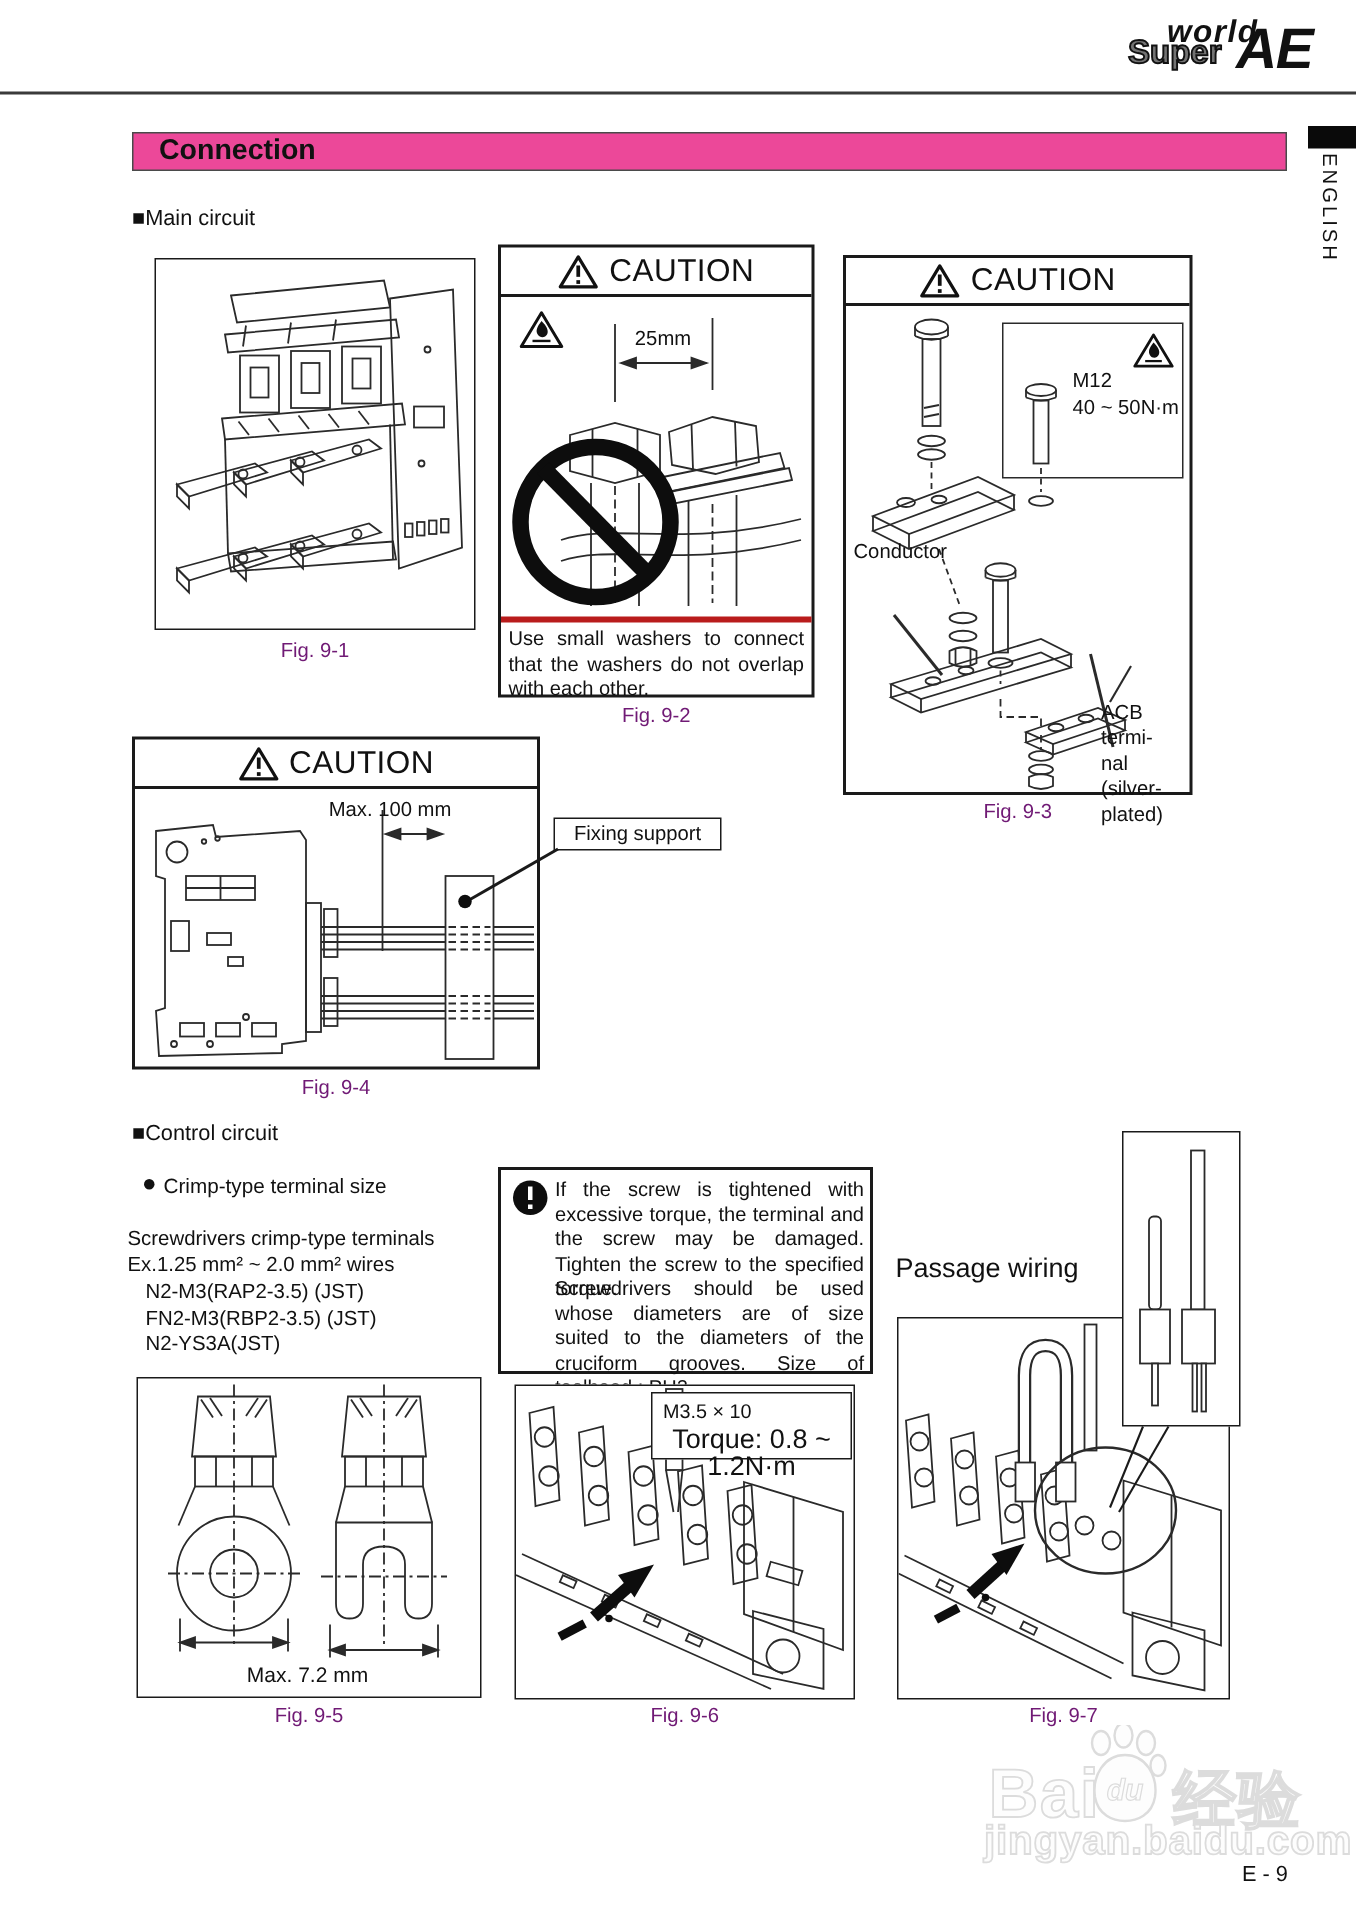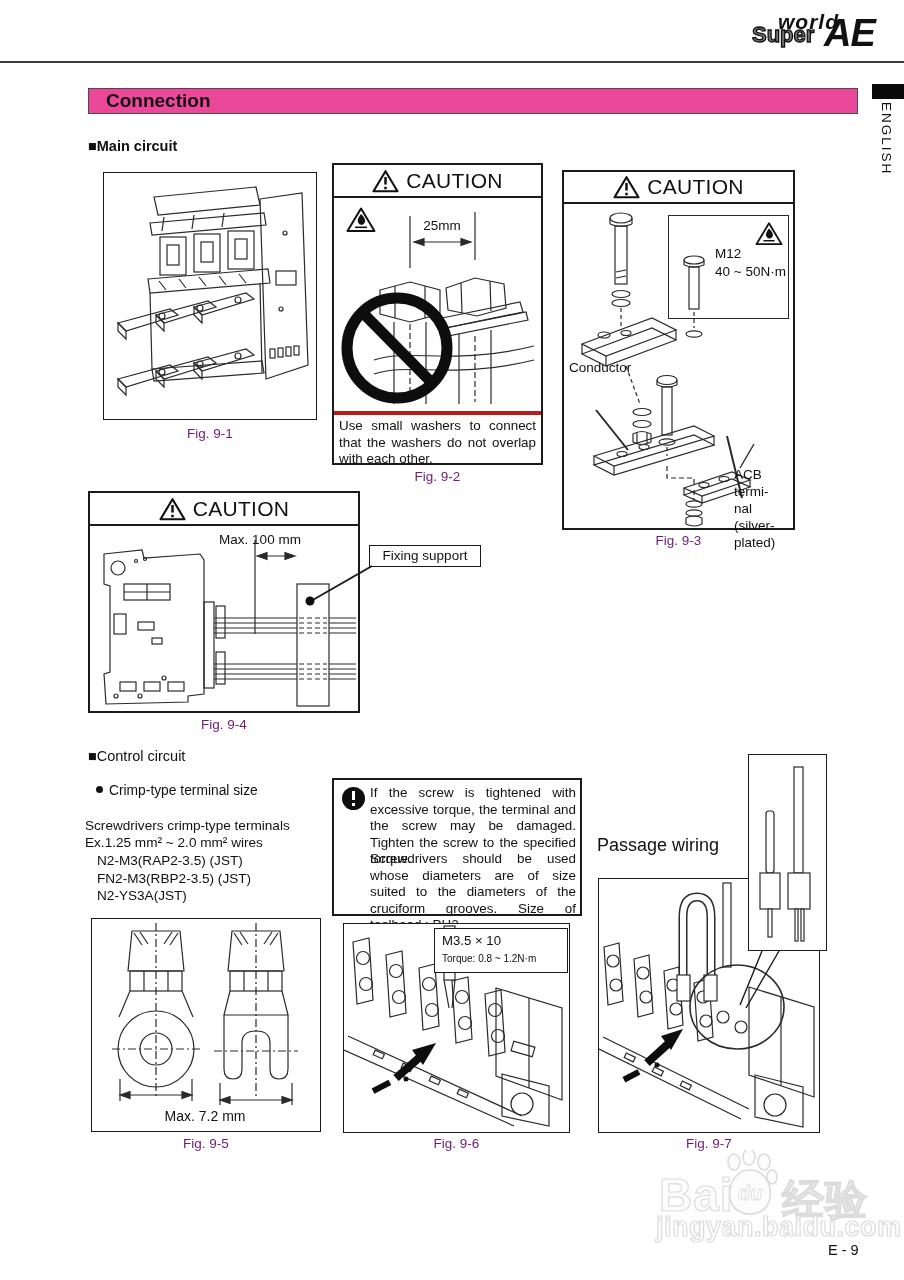--- a/index.html
+++ b/index.html
@@ -31,21 +31,21 @@
     <span class="abs" style="left:2px; top:18px; font-size:22px; font-weight:bold; color:#737373; -webkit-text-stroke:1.3px #111;">Super</span>
   </div>
 
   <div class="abs" style="left:88px; top:88px; width:770px; height:26px; background:#ec4899; border:1px solid #4a4a4a;">
     <span style="display:block; padding-left:17px; font-size:19px; font-weight:bold; line-height:24px;">Connection</span>
   </div>
 
   <div class="abs" style="left:872px; top:84px; width:32px; height:15px; background:#0a0a0a;"></div>
   <div class="abs" style="left:872px; top:102px; width:22px; writing-mode:vertical-rl; font-size:13.5px; letter-spacing:2px; color:#111;">ENGLISH</div>
 
-  <div class="sec-label" style="left:88px; top:138px;font-weight:bold;">■Main circuit</div>
+  <div class="sec-label" style="left:88px; top:138px;">■Main circuit</div>
 
   <div class="thin-frame" style="left:103px; top:172px; width:214px; height:248px;">
     <svg width="210" height="244" viewBox="0 0 210 244">
       <g class="lineart">
         <polygon points="50,24 152,14 156,32 54,42"></polygon>
         <polygon points="46,50 160,40 162,52 48,62"></polygon>
         <line x1="60" y1="44" x2="58" y2="58"></line>
           <line x1="90" y1="42" x2="88" y2="56"></line>
           <line x1="120" y1="40" x2="118" y2="54"></line>
         <rect x="56" y="64" width="26" height="38"></rect>
@@ -425,21 +425,21 @@
         <rect x="168" y="120" width="22" height="10" transform="rotate(16 179 125)"></rect>
 
         <line x1="52" y1="154" x2="76" y2="133" stroke="#0d0d0d" stroke-width="8"></line>
         <polygon points="92,119 68,126 79,141" fill="#0d0d0d" stroke="none"></polygon>
         <rect x="28" y="160" width="19" height="6" transform="rotate(-28 37 163)" fill="#0d0d0d" stroke="none"></rect>
         <circle cx="62" cy="155" r="2.5" fill="#0d0d0d" stroke="none"></circle>
       </g>
     </svg>
     <div class="thin-frame" style="left:90px; top:4px; width:134px; height:45px; padding:3px 7px;">
       <div style="font-size:13.2px; line-height:18px;">M3.5 × 10</div>
-      <div style="font-size:10px; line-height:18px;">Torque: 0.8 ~ 1.2N·m</div>
+      <div style="font-size:18px; line-height:18px;text-align:center;">Torque: 0.8 ~ 1.2N·m</div>
     </div>
   </div>
   <div class="caption" style="left:343px; top:1136px; width:227px;">Fig. 9-6</div>
 
   <div class="thin-frame" style="left:598px; top:878px; width:222px; height:255px;">
     <svg width="218" height="251" viewBox="0 0 218 251">
       <g class="lineart">
 
         <polygon points="5,68 20,64 24,122 9,126"></polygon>
           <circle cx="14" cy="82" r="6"></circle>

